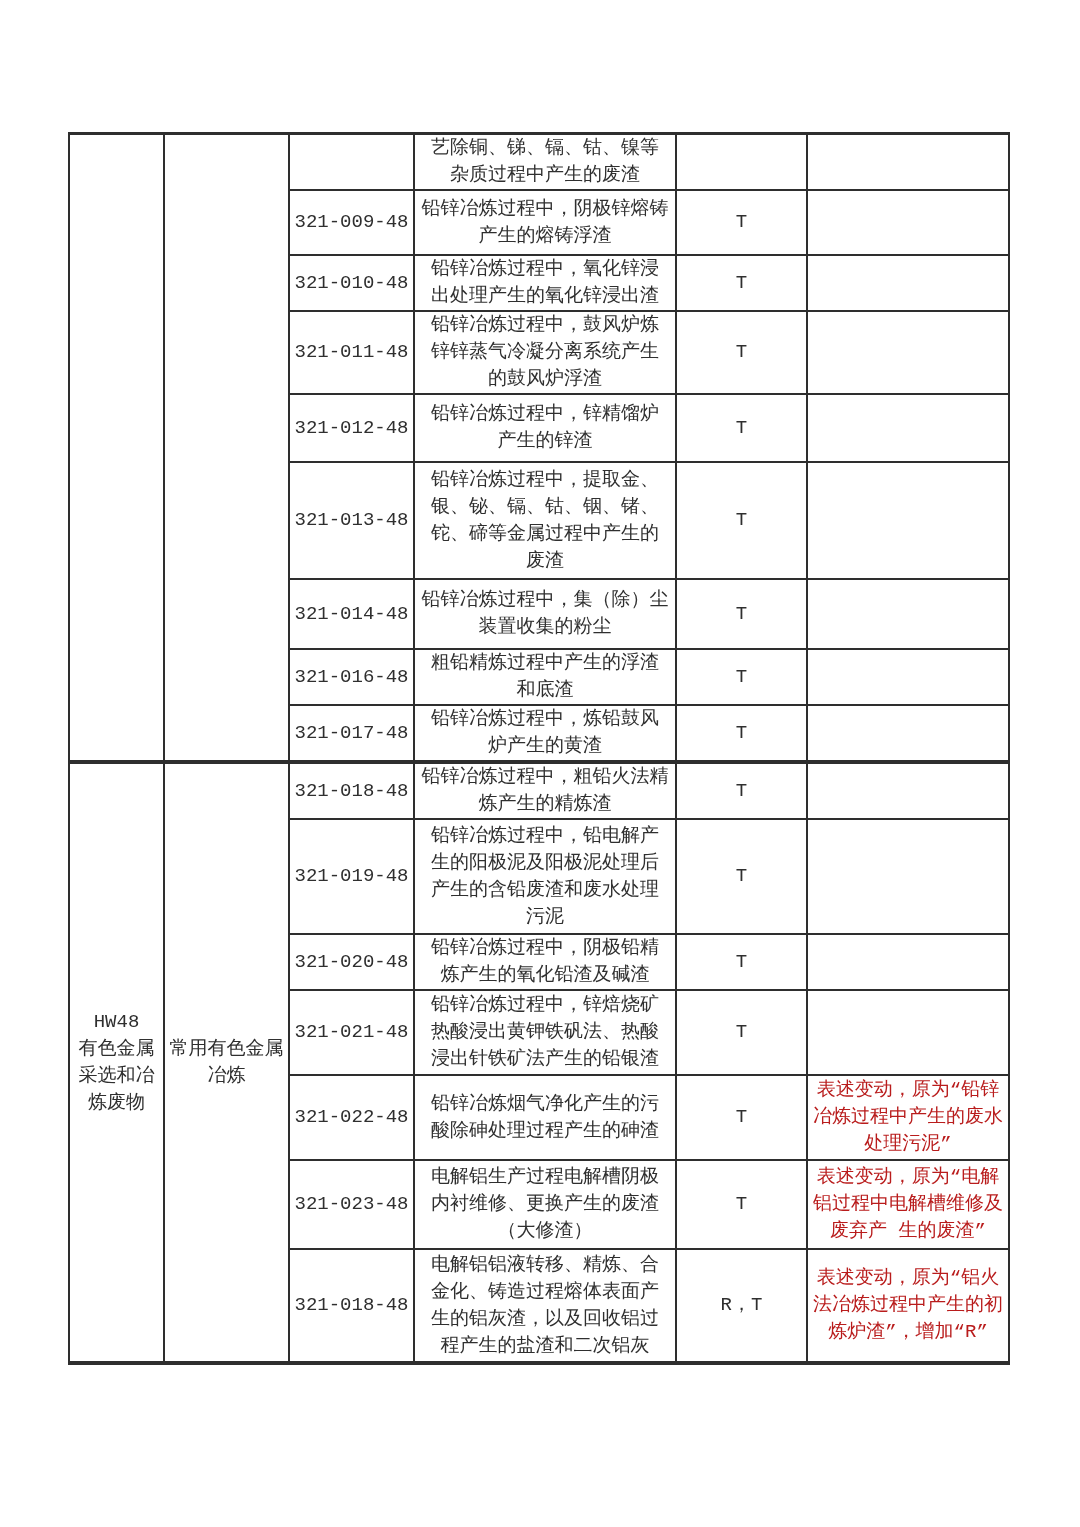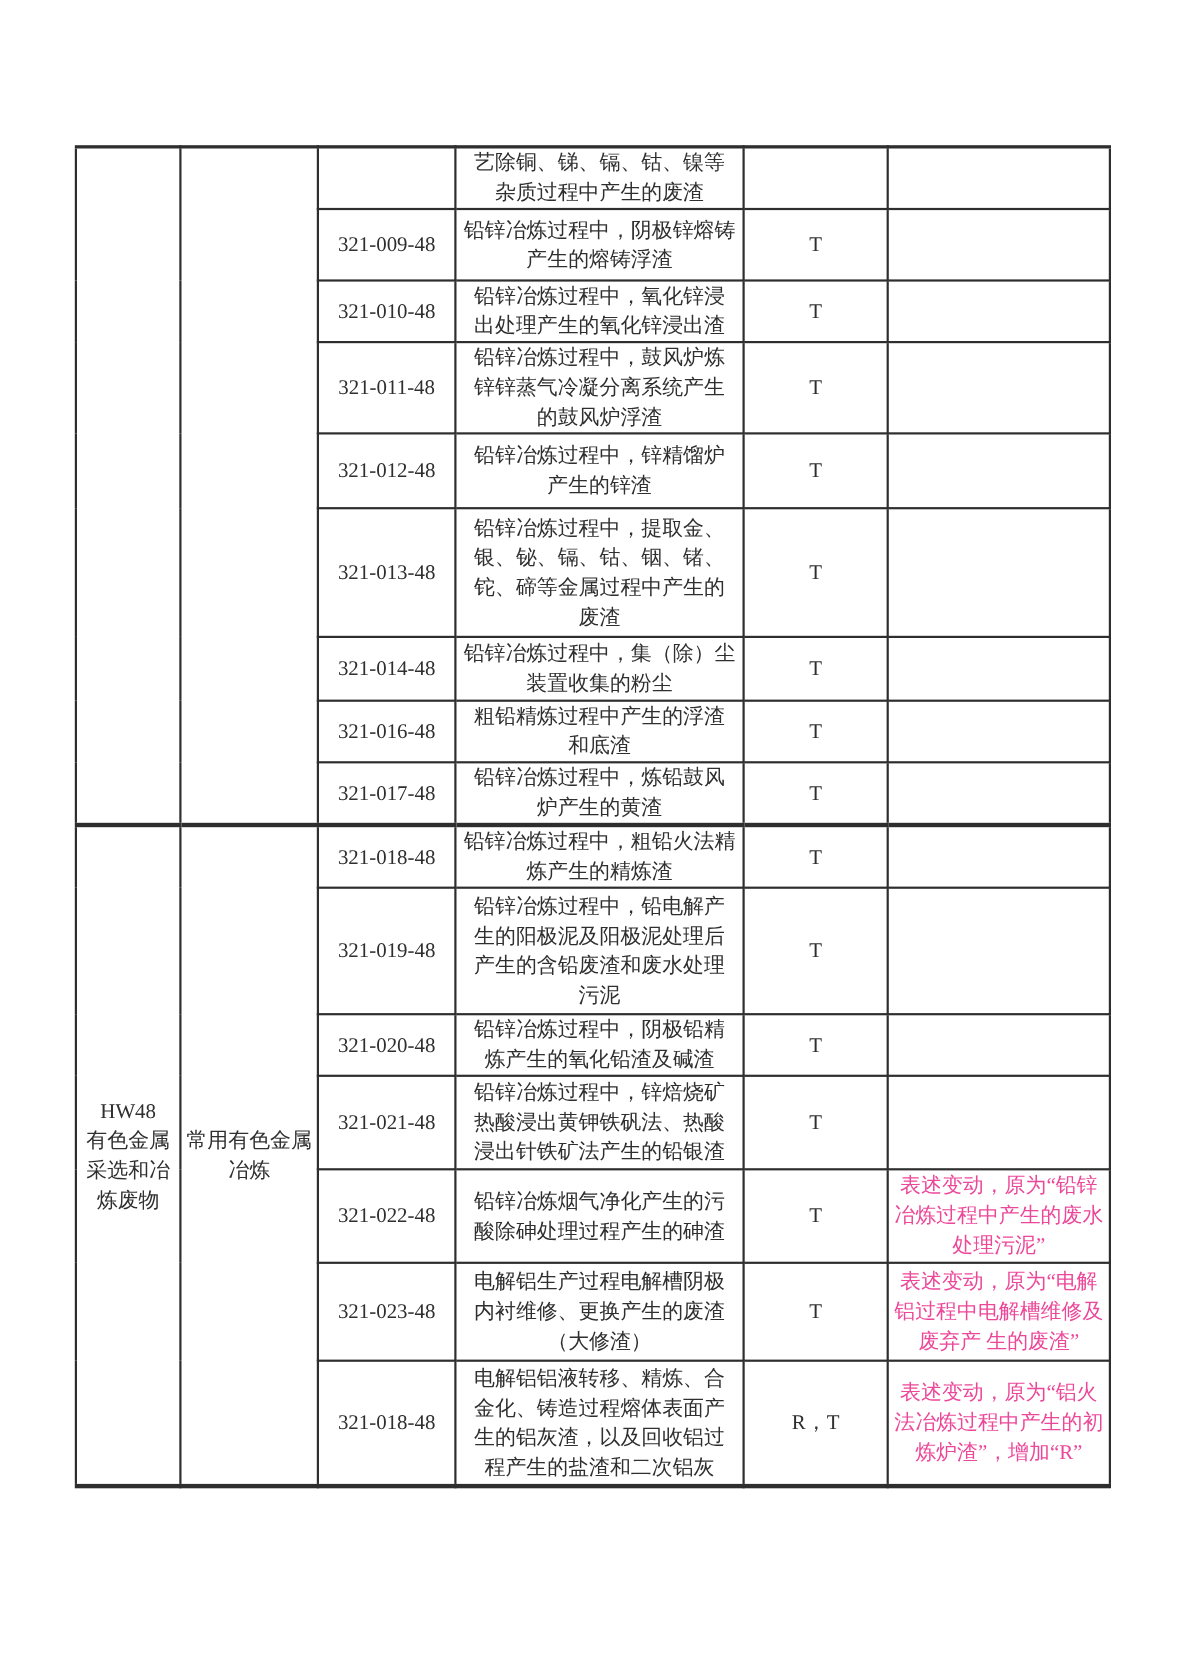--- a/index.html
+++ b/index.html
@@ -4,21 +4,21 @@
 <style>
   html, body {
     margin: 0; padding: 0;
     background: #ffffff;
   }
   .page {
     position: relative;
     width: 1080px;
     height: 1527px;
     background: #ffffff;
-    font-family: Liberation Serif, serif;
+    font-family: Liberation Mono, monospace;
     color: #2f2f2f;
   }
   table.waste {
     position: absolute;
     left: 68px;
     top: 132px;
     width: 940px;
     border-collapse: collapse;
     table-layout: fixed;
     border: 2px solid #2e2e2e;
@@ -33,21 +33,21 @@
     line-height: 27px;
     text-align: center;
     padding: 0 2px;
   }
   tr.gsep > td { border-top: 4px solid #2e2e2e; }
   td.cat  { line-height: 32px; padding: 0; }
   td.proc { line-height: 32px; padding: 0; }
   td.code { font-size: 20px; }
   td.desc { text-align: left; padding: 0 5px; }
   td.prop { font-size: 20px; }
-  td.remark { color: #ec4899; padding: 0 3px; line-height: 28px; }
+  td.remark { color: #b91c1c; padding: 0 3px; line-height: 28px; }
 </style>
 </head>
 <body>
 
 <div class="page">
   <table class="waste">
     <colgroup>
       <col style="width:95px">
         <col style="width:125px">
         <col style="width:125px">
@@ -97,21 +97,21 @@
       </tr>
       <tr style="height:117px">
         <td class="code">321-013-48</td>
         <td class="desc">铅锌冶炼过程中，提取金、
 银、铋、镉、钴、铟、锗、
 铊、碲等金属过程中产生的
 废渣</td>
         <td class="prop">T</td>
         <td class="remark"></td>
       </tr>
-      <tr style="height:58px">
+      <tr style="height:70px">
         <td class="code">321-014-48</td>
         <td class="desc">铅锌冶炼过程中，集（除）尘
 装置收集的粉尘</td>
         <td class="prop">T</td>
         <td class="remark"></td>
       </tr>
       <tr style="height:50px">
         <td class="code">321-016-48</td>
         <td class="desc">粗铅精炼过程中产生的浮渣
 和底渣</td>

